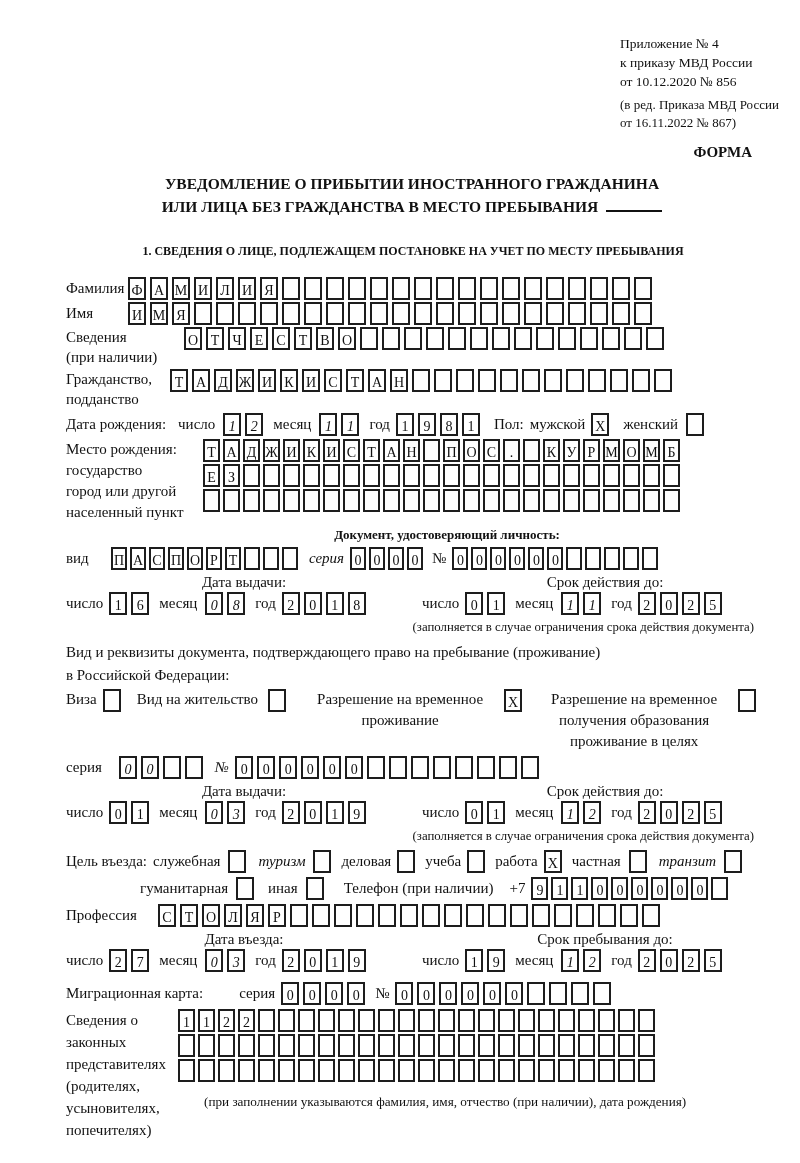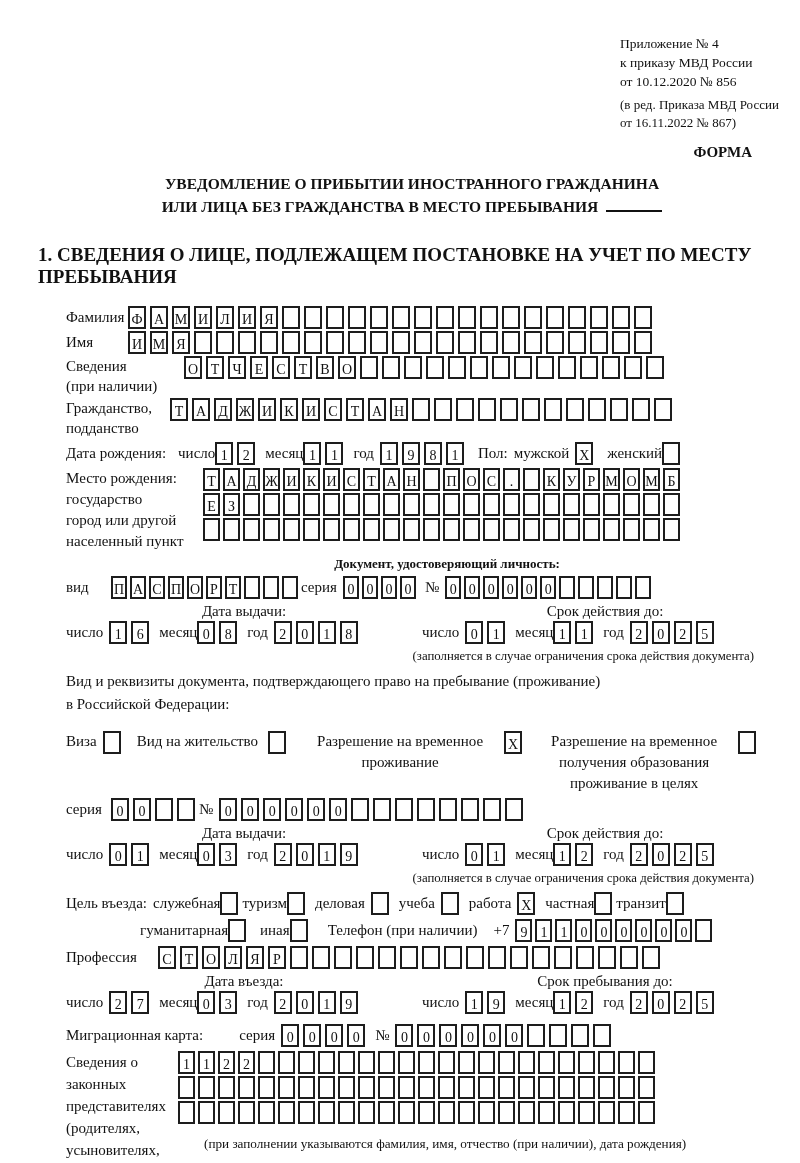--- a/index.html
+++ b/index.html
@@ -8,21 +8,21 @@
     width:800px; height:1163px; margin:0 auto; overflow:hidden;
     font-family:"Liberation Serif","DejaVu Serif",serif;
     color:#111; font-size:15px; position:relative;
     padding:34px 12px 16px 66px;
   }
   .header-note { margin-left:554px; width:210px; line-height:19px; font-size:13.5px; }
   .header-note .amend { margin-top:5px; font-size:13px; line-height:18px; }
   .form-label { text-align:right; padding-right:36px; font-weight:bold; margin-top:12px; font-size:15px; }
   .title { text-align:center; font-weight:bold; font-size:15.5px; line-height:23px; margin-top:11px; margin-left:-30px; }
   .title-underline { display:inline-block; width:56px; border-bottom:2px solid #111; height:12px; margin-left:8px; }
-  .section-heading { font-weight:bold; font-size:19px; margin-top:26px; margin-bottom:18px; margin-left:-28px; text-align:left; }
+  .section-heading { font-weight:bold; font-size:12px; margin-top:26px; margin-bottom:18px; margin-left:-28px; text-align:center; }
   .row { display:flex; align-items:center; margin-bottom:2px; white-space:nowrap; }
   .txt { flex:none; }
   .lbl-col { flex:none; }
   .lw62 { width:62px; }
   .lw104 { width:104px; }
   .lw118 { width:118px; }
   .lw137 { width:137px; }
   .lw92  { width:92px; }
   .lw45  { width:45px; }
   .lw112 { width:112px; }
@@ -42,24 +42,24 @@
   .boxrows .row { margin-bottom:2px; }
   .gap36 { display:inline-block; width:36px; }
   .doc-heading { text-align:center; font-weight:bold; font-size:13px; margin:4px 0 4px 40px; }
   .date-grid { display:grid; grid-template-columns:356px 1fr; margin-top:2px; }
   .date-col-label { text-align:center; line-height:20px; }
   .note { text-align:right; font-size:12.8px; padding-right:34px; line-height:18px; margin-top:1px; }
   .center-lbl { text-align:center; line-height:21px; flex:none; }
   .w190 { width:196px; }
   .w200 { width:196px; }
   .intro { line-height:23px; margin-top:5px; }
-  .visa-row { margin-top:15px; }
+  .visa-row { margin-top:2px; }
   .indent74 { margin-left:74px; }
   .legal-note { font-size:13.2px; margin-top:12px; margin-left:26px; white-space:nowrap; }
-  .ml6 { margin-left:6px; } .ml8 { margin-left:0; } .ml10 { margin-left:10px; } .ml12 { margin-left:12px; } .ml16 { margin-left:16px; }
+  .ml6 { margin-left:6px; } .ml8 { margin-left:8px;font-style:italic; } .ml10 { margin-left:10px; } .ml12 { margin-left:12px; } .ml16 { margin-left:16px; }
 </style>
 </head>
 <body>
 
 <div class="header-note">
   <div>Приложение № 4</div>
   <div>к приказу МВД России</div>
   <div>от 10.12.2020 № 856</div>
   <div class="amend">
     <div>(в ред. Приказа МВД России</div>

